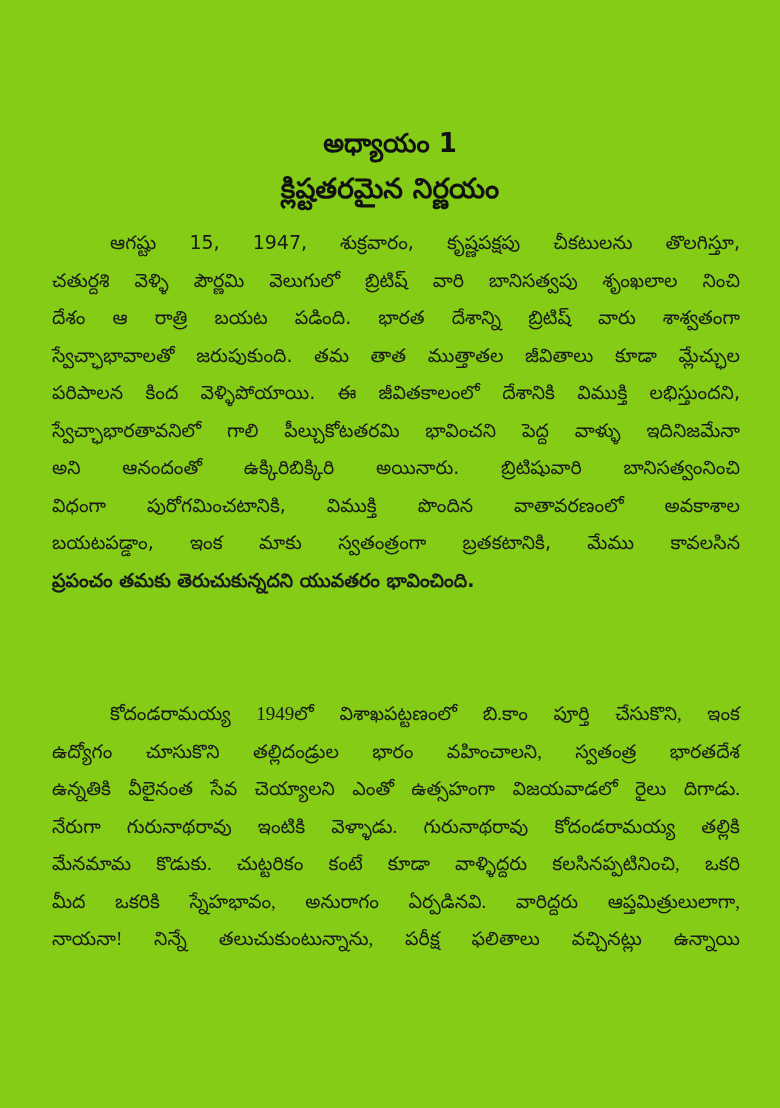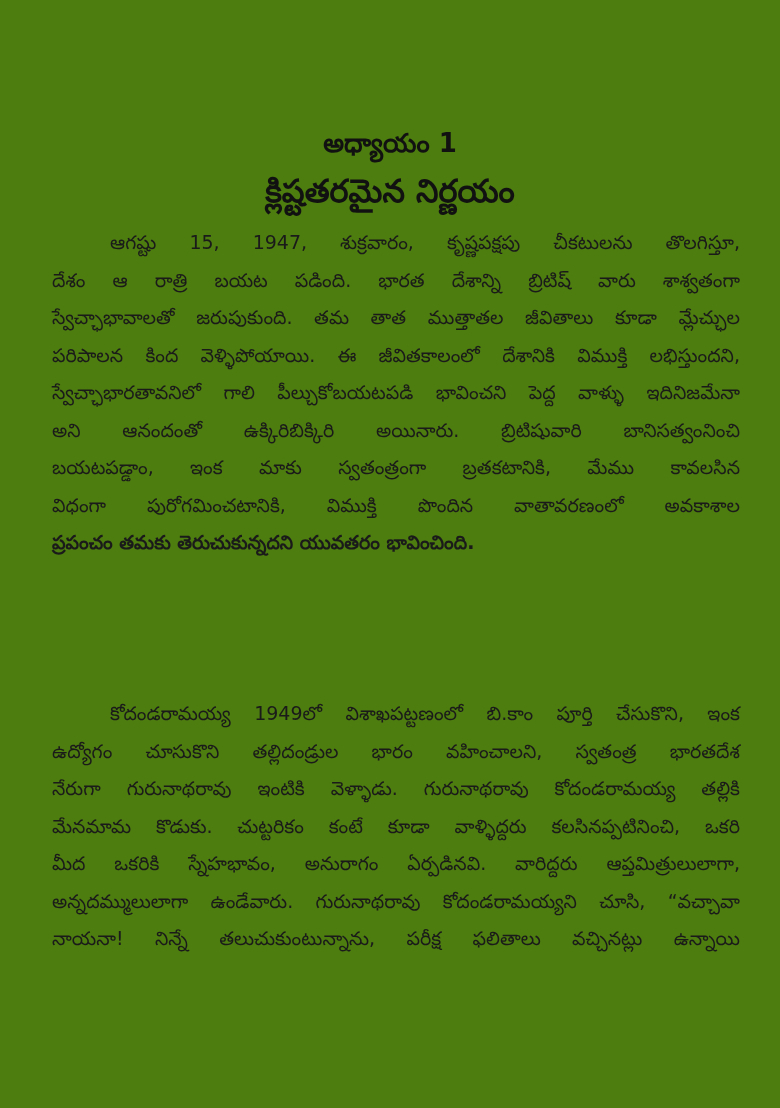--- a/index.html
+++ b/index.html
@@ -1,56 +1,57 @@
 <!DOCTYPE html>
 <html><head>
 <meta charset="utf-8">
 <style>
   html, body { margin: 0; padding: 0; background: #ffffff; }
   body { width: 780px; height: 1108px; overflow: hidden; position: relative; }
-  .page { position: absolute; left: 0; top: 0; width: 780px; height: 1108px; background: #4d7c0f; }
+  .page { position: absolute; left: 0; top: 0; width: 780px; height: 1108px; background: #84cc16; }
   .chapter-num {
     position: absolute; top: 128px; left: 0; width: 780px; text-align: center;
     font-family: "DejaVu Sans", sans-serif; font-weight: bold; font-size: 26px; color: #111;
   }
   .chapter-title {
     position: absolute; top: 172px; left: 0; width: 780px; text-align: center;
-    font-family: "DejaVu Sans", sans-serif; font-weight: bold; font-size: 32px; color: #111;
+    font-family: "DejaVu Sans", sans-serif; font-weight: bold; font-size: 28px; color: #111;
   }
   .body-text {
     position: absolute; left: 52px; width: 688px;
     font-family: "DejaVu Sans", sans-serif; font-size: 19px; color: #1a1a1a;
   }
   .line { height: 37.5px; line-height: 37.5px; white-space: nowrap; text-align: justify; text-align-last: justify; }
   .line.last { text-align-last: left; font-weight: bold; }
   .line.indent { padding-left: 58px; }
   .para1 { top: 224px; }
-  .para2 { top: 695px; }
+  .para2 { top: 695px; font-family: Liberation Serif, serif; }
 </style>
 </head>
 <body>
 
 <div class="page">
   <div class="chapter-num">అధ్యాయం 1</div>
   <div class="chapter-title">క్లిష్టతరమైన నిర్ణయం</div>
 
   <div class="body-text para1">
     <div class="line indent">ఆగష్టు 15, 1947, శుక్రవారం, కృష్ణపక్షపు చీకటులను తొలగిస్తూ,</div>
+    <div class="line">చతుర్దశి వెళ్ళి పౌర్ణమి వెలుగులో బ్రిటిష్ వారి బానిసత్వపు శృంఖలాల నించి</div>
     <div class="line">దేశం ఆ రాత్రి బయట పడింది. భారత దేశాన్ని బ్రిటిష్ వారు శాశ్వతంగా</div>
     <div class="line">స్వేచ్ఛాభావాలతో జరుపుకుంది. తమ తాత ముత్తాతల జీవితాలు కూడా మ్లేచ్ఛుల</div>
     <div class="line">పరిపాలన కింద వెళ్ళిపోయాయి. ఈ జీవితకాలంలో దేశానికి విముక్తి లభిస్తుందని,</div>
-    <div class="line">స్వేచ్ఛాభారతావనిలో గాలి పీల్చుకోబయటపడి భావించని పెద్ద వాళ్ళు ఇదినిజమేనా</div>
+    <div class="line">స్వేచ్ఛాభారతావనిలో గాలి పీల్చుకోటతరమి భావించని పెద్ద వాళ్ళు ఇదినిజమేనా</div>
     <div class="line">అని ఆనందంతో ఉక్కిరిబిక్కిరి అయినారు. బ్రిటిషువారి బానిసత్వంనించి</div>
+    <div class="line">విధంగా పురోగమించటానికి, విముక్తి పొందిన వాతావరణంలో అవకాశాల</div>
     <div class="line">బయటపడ్డాం, ఇంక మాకు స్వతంత్రంగా బ్రతకటానికి, మేము కావలసిన</div>
-    <div class="line">విధంగా పురోగమించటానికి, విముక్తి పొందిన వాతావరణంలో అవకాశాల</div>
     <div class="line last">ప్రపంచం తమకు తెరుచుకున్నదని యువతరం భావించింది.</div>
   </div>
 
   <div class="body-text para2">
     <div class="line indent">కోదండరామయ్య 1949లో విశాఖపట్టణంలో బి.కాం పూర్తి చేసుకొని, ఇంక</div>
     <div class="line">ఉద్యోగం చూసుకొని తల్లిదండ్రుల భారం వహించాలని, స్వతంత్ర  భారతదేశ</div>
+    <div class="line">ఉన్నతికి వీలైనంత సేవ చెయ్యాలని ఎంతో ఉత్సహంగా విజయవాడలో రైలు దిగాడు.</div>
     <div class="line">నేరుగా గురునాథరావు ఇంటికి వెళ్ళాడు. గురునాథరావు కోదండరామయ్య తల్లికి</div>
     <div class="line">మేనమామ కొడుకు. చుట్టరికం కంటే కూడా వాళ్ళిద్దరు కలసినప్పటినించి, ఒకరి</div>
     <div class="line">మీద ఒకరికి స్నేహభావం, అనురాగం ఏర్పడినవి. వారిద్దరు ఆప్తమిత్రులులాగా,</div>
-    <div class="line">అన్నదమ్ములులాగా ఉండేవారు. గురునాథరావు కోదండరామయ్యని చూసి, “వచ్చావా</div>
     <div class="line">నాయనా! నిన్నే తలుచుకుంటున్నాను, పరీక్ష ఫలితాలు వచ్చినట్లు ఉన్నాయి</div>
   </div>
 </div>
 
 </body></html>

